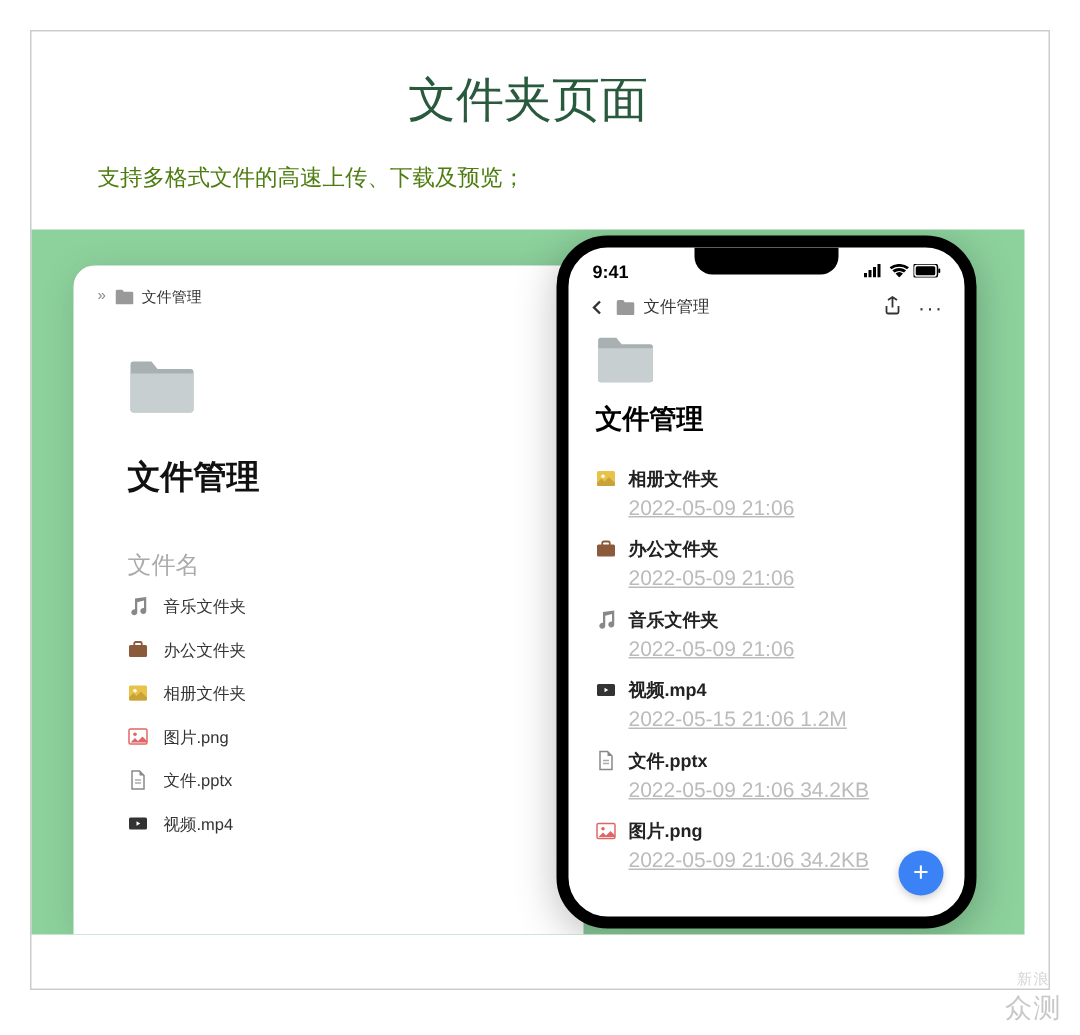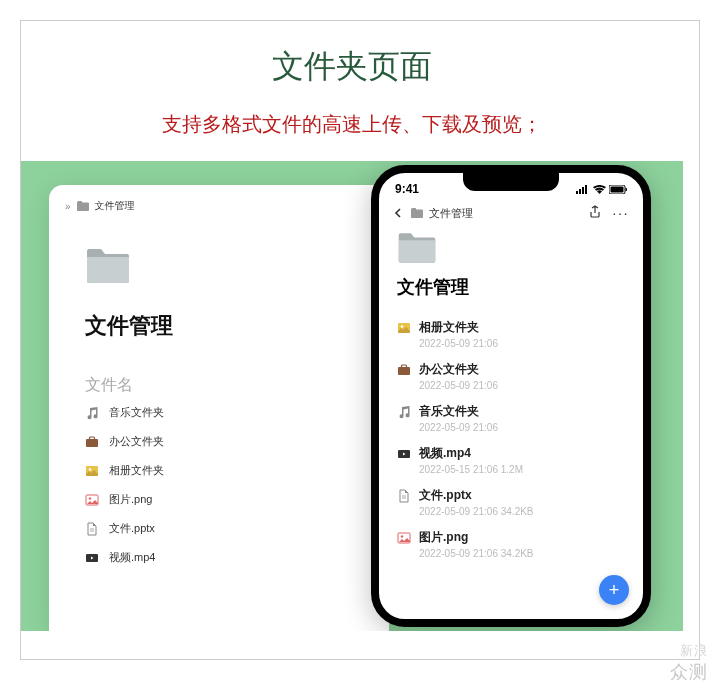--- a/index.html
+++ b/index.html
@@ -1,19 +1,19 @@
 <!DOCTYPE html>
 <html><head>
 <meta charset="utf-8">
 <style>
   *{box-sizing:border-box;margin:0;padding:0;}
   body{width:720px;height:690px;font-family:-apple-system,"PingFang SC","Hiragino Sans GB","Microsoft YaHei",sans-serif;background:#fff;overflow:hidden;position:relative;}
   .frame{position:absolute;left:20px;top:20px;right:20px;bottom:30px;border:1px solid #ccc;padding:24px 16px 0 0;background:#fff;}
   .heading{font-family:"Kaiti SC","KaiTi","STKaiti",serif;color:#2a5a3e;font-size:32px;text-align:center;margin-bottom:18px;font-weight:500;}
-  .subheading{font-family:"Kaiti SC","KaiTi","STKaiti",serif;color:#b91c1c;font-size:20px;line-height:1.7;margin:0 44px 20px;text-align:center;}
+  .subheading{font-family:"Kaiti SC","KaiTi","STKaiti",serif;color:#4d7c0f;font-size:15px;line-height:1.7;margin:0 44px 20px;}
   .stage{background:#8dd29d;height:470px;position:relative;overflow:hidden;}
 
   
   .desktop{position:absolute;left:28px;top:24px;width:340px;height:446px;background:#fff;border-radius:14px 14px 0 0;box-shadow:0 4px 24px rgba(0,0,0,.12);padding:14px 0 0 0;overflow:hidden;}
   .dt-head{display:flex;align-items:center;gap:6px;font-size:10px;color:#333;padding:0 16px 8px;}
   .dt-head .chev{color:#888;}
   .dt-body{padding:8px 36px 0;}
   .big-folder{width:46px;height:38px;margin:18px 0 26px;}
   .dt-title{font-size:22px;font-weight:700;color:#111;margin-bottom:34px;}
   .dt-colhead{font-size:16px;color:#aaa;margin-bottom:2px;}
@@ -26,25 +26,25 @@
   .statusbar{display:flex;justify-content:space-between;align-items:center;padding:6px 16px 0;font-size:12px;font-weight:600;height:26px;}
   .sb-icons{display:flex;gap:3px;align-items:center;}
   .ph-nav{display:flex;align-items:center;justify-content:space-between;padding:6px 14px 2px;font-size:11px;}
   .ph-nav-left{display:flex;align-items:center;gap:6px;color:#333;}
   .ph-nav-right{display:flex;gap:10px;color:#333;font-size:14px;}
   .ph-body{padding:4px 18px 0;}
   .ph-title{font-size:18px;font-weight:700;margin:10px 0 14px;}
   .ph-row{padding:6px 0;}
   .ph-row-top{display:flex;align-items:center;gap:8px;font-size:12px;font-weight:600;color:#222;}
   .ph-row-top .ic{width:14px;height:14px;flex:0 0 14px;}
-  .ph-row-sub{font-size:10px;color:#bbb;padding-left:22px;margin-top:2px;}
+  .ph-row-sub{font-size:14px;color:#bbb;padding-left:22px;margin-top:2px;text-decoration:underline;}
   .fab{position:absolute;right:14px;bottom:14px;width:30px;height:30px;border-radius:50%;background:#3b82f6;color:#fff;display:flex;align-items:center;justify-content:center;font-size:18px;box-shadow:0 2px 6px rgba(0,0,0,.2);}
 
   .watermark{position:absolute;right:12px;bottom:6px;font-size:18px;color:#c8c8c8;font-weight:300;letter-spacing:1px;}
-  .watermark .sm{font-size:13px;display:block;text-align:right;color:#d4d4d4;}
+  .watermark .sm{font-size:10px;display:block;text-align:center;color:#d4d4d4;}
 
   
   svg{display:block;}
 </style>
 </head>
 <body>
 
 <div class="frame">
   <div class="heading">文件夹页面</div>
   <div class="subheading">

